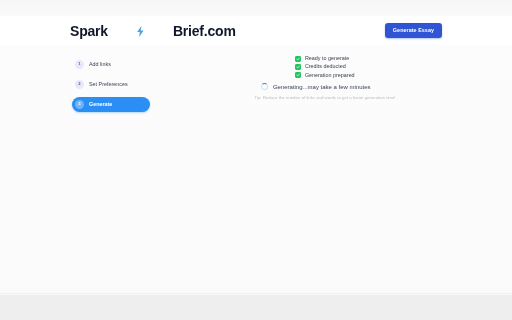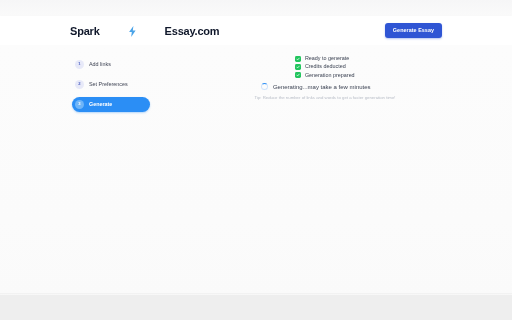--- a/index.html
+++ b/index.html
@@ -43,21 +43,21 @@
     display: flex;
     align-items: center;
     justify-content: space-between;
     padding: 0 70px;
     box-sizing: border-box;
   }
 
   .brand {
     display: flex;
     align-items: center;
-    font-size: 11px;
+    font-size: 14px;
     font-weight: bold;
     color: #0f172a;
     letter-spacing: -0.2px;
     white-space: nowrap;
     gap: 28px;
   }
   .brand-part { display: inline-block; }
   .bolt-icon {
     display: inline-flex;
     align-items: center;
@@ -250,21 +250,21 @@
   <div class="top-strip"></div>
 
   <div class="header">
     <div class="brand">
       <span class="brand-part">Spark</span>
       <span class="bolt-icon">
         <svg width="9" height="11" viewBox="0 0 9 11" aria-hidden="true">
           <path d="M5.4 0 L1.1 6.1 L3.8 6.1 L3.2 11 L7.6 4.6 L4.8 4.6 Z" fill="#4aa3e8"></path>
         </svg>
       </span>
-      <span class="brand-part">Essay.com</span>
+      <span class="brand-part">Brief.com</span>
     </div>
 
     <button class="generate-essay-btn">Generate Essay</button>
   </div>
 
   <div class="page"></div>
   <div class="page-bottom-edge"></div>
   <div class="page-footer-area"></div>
 
   <div class="content-row">

